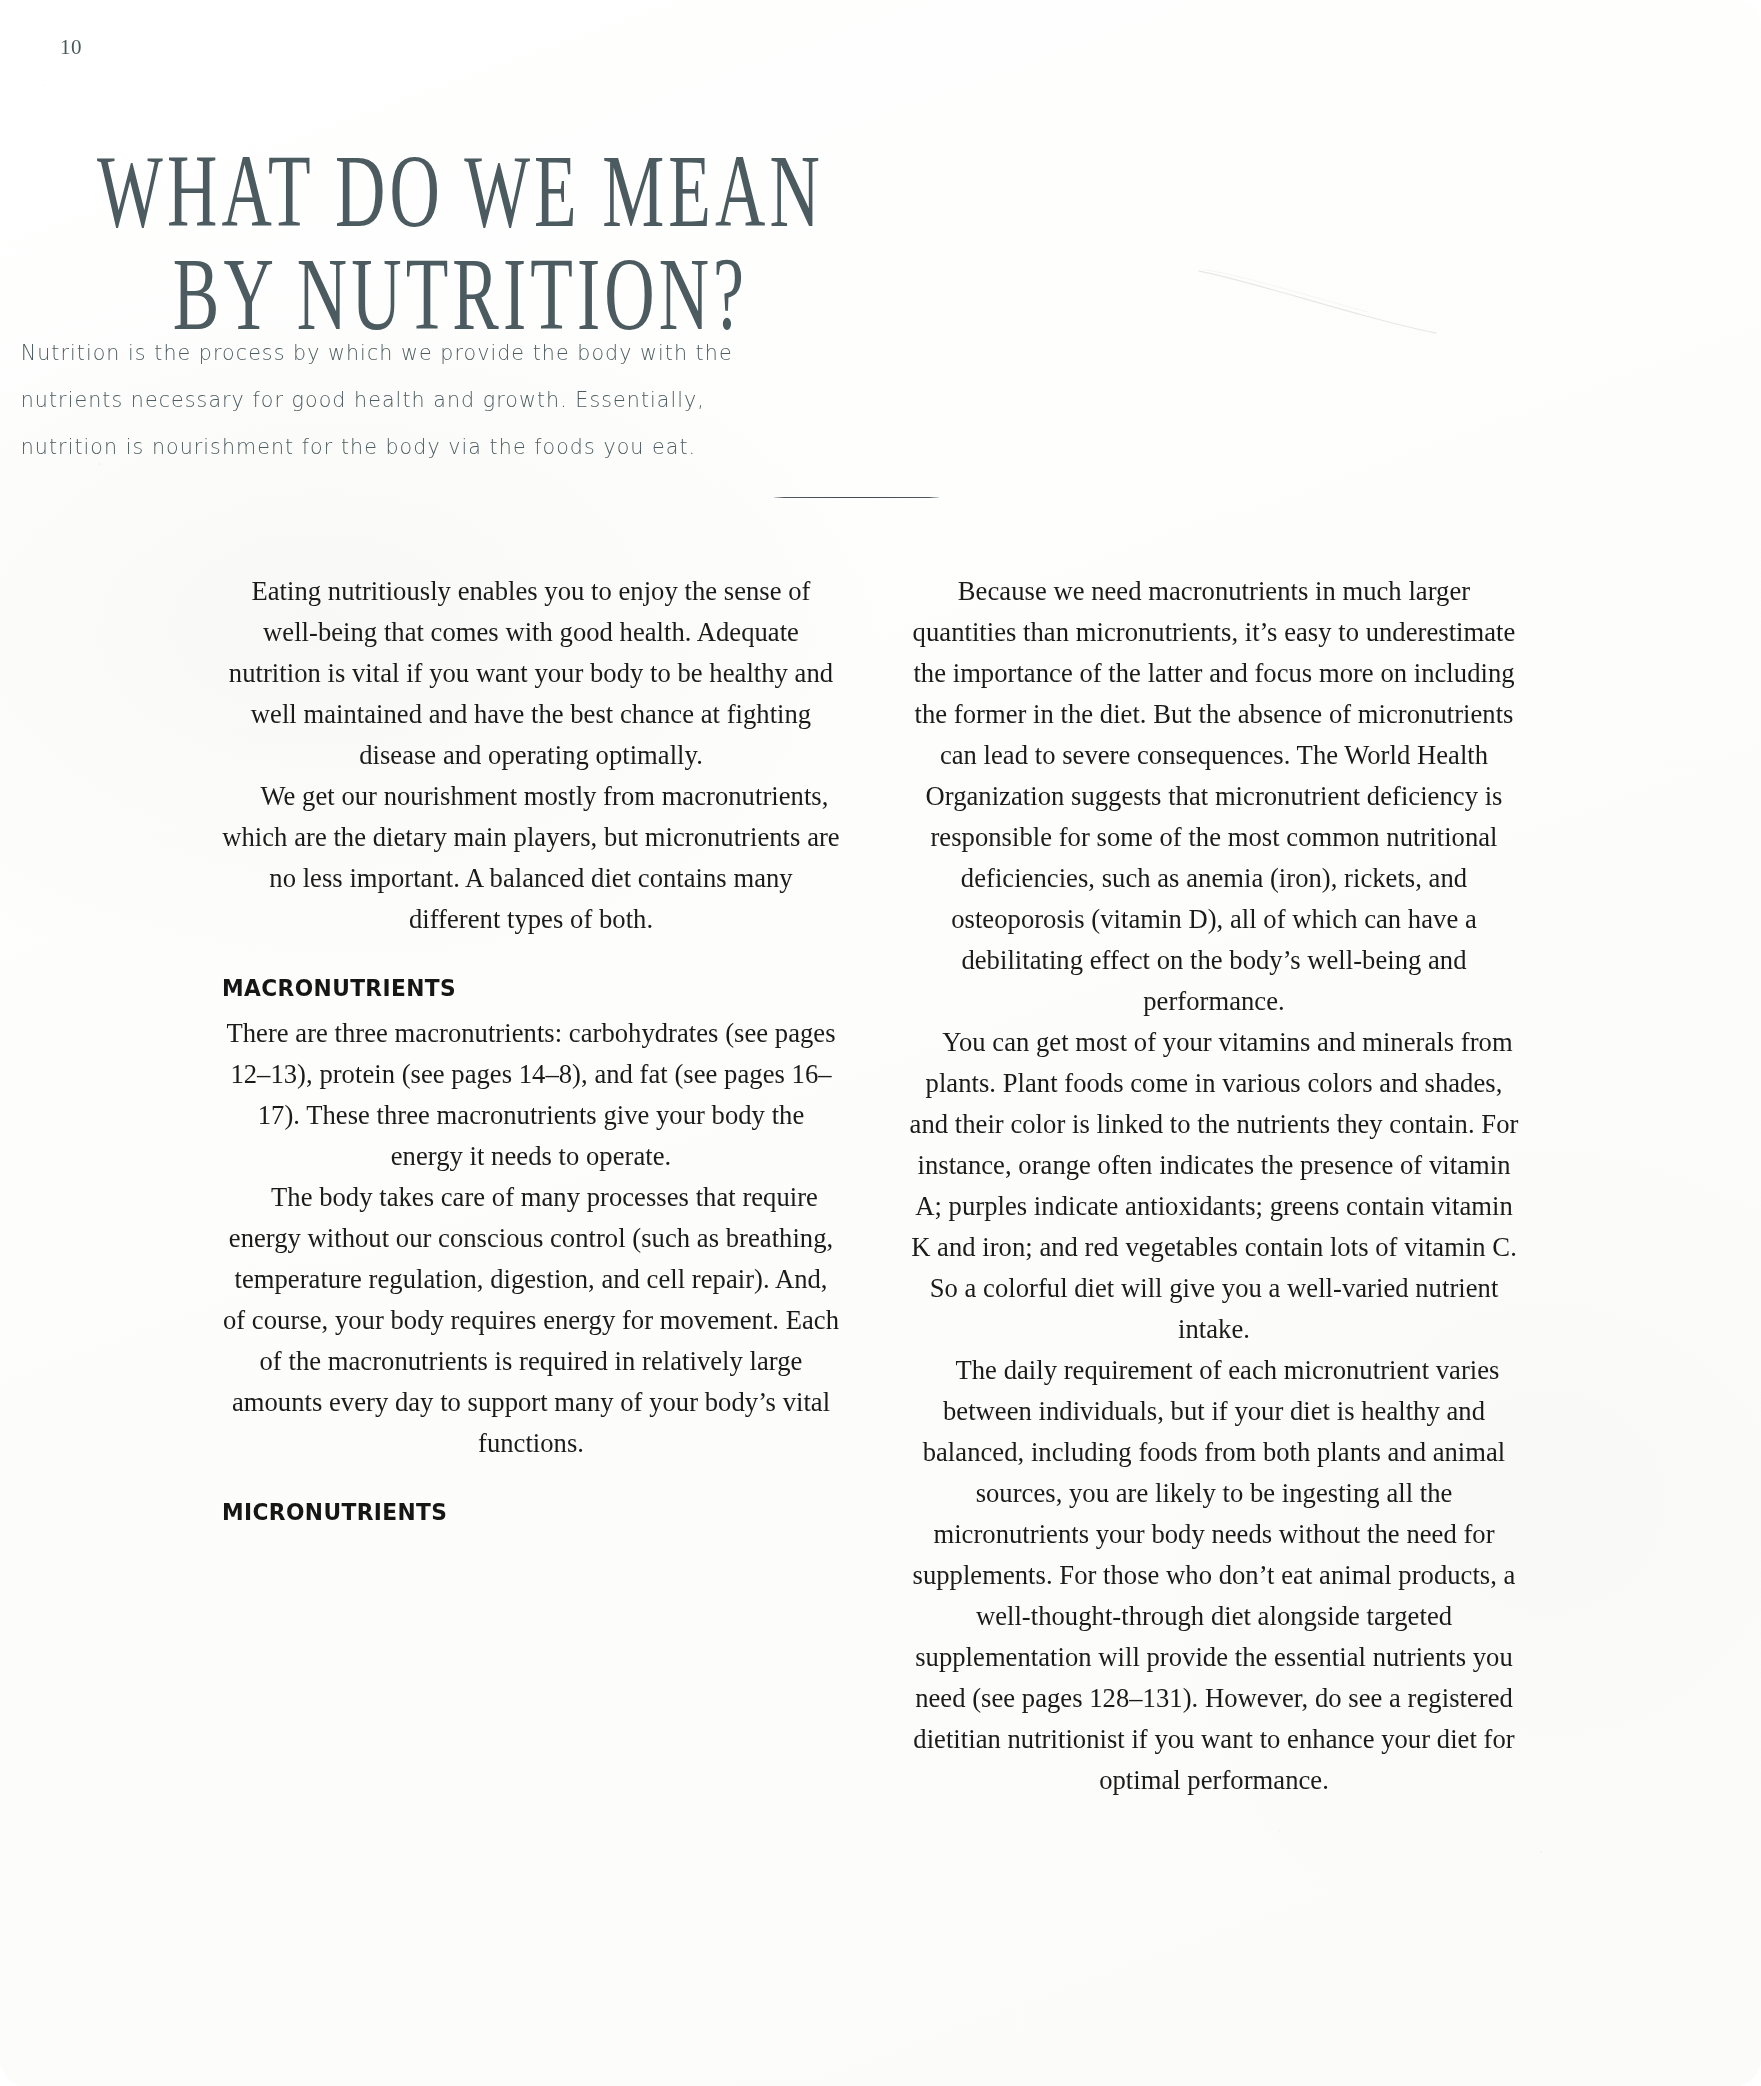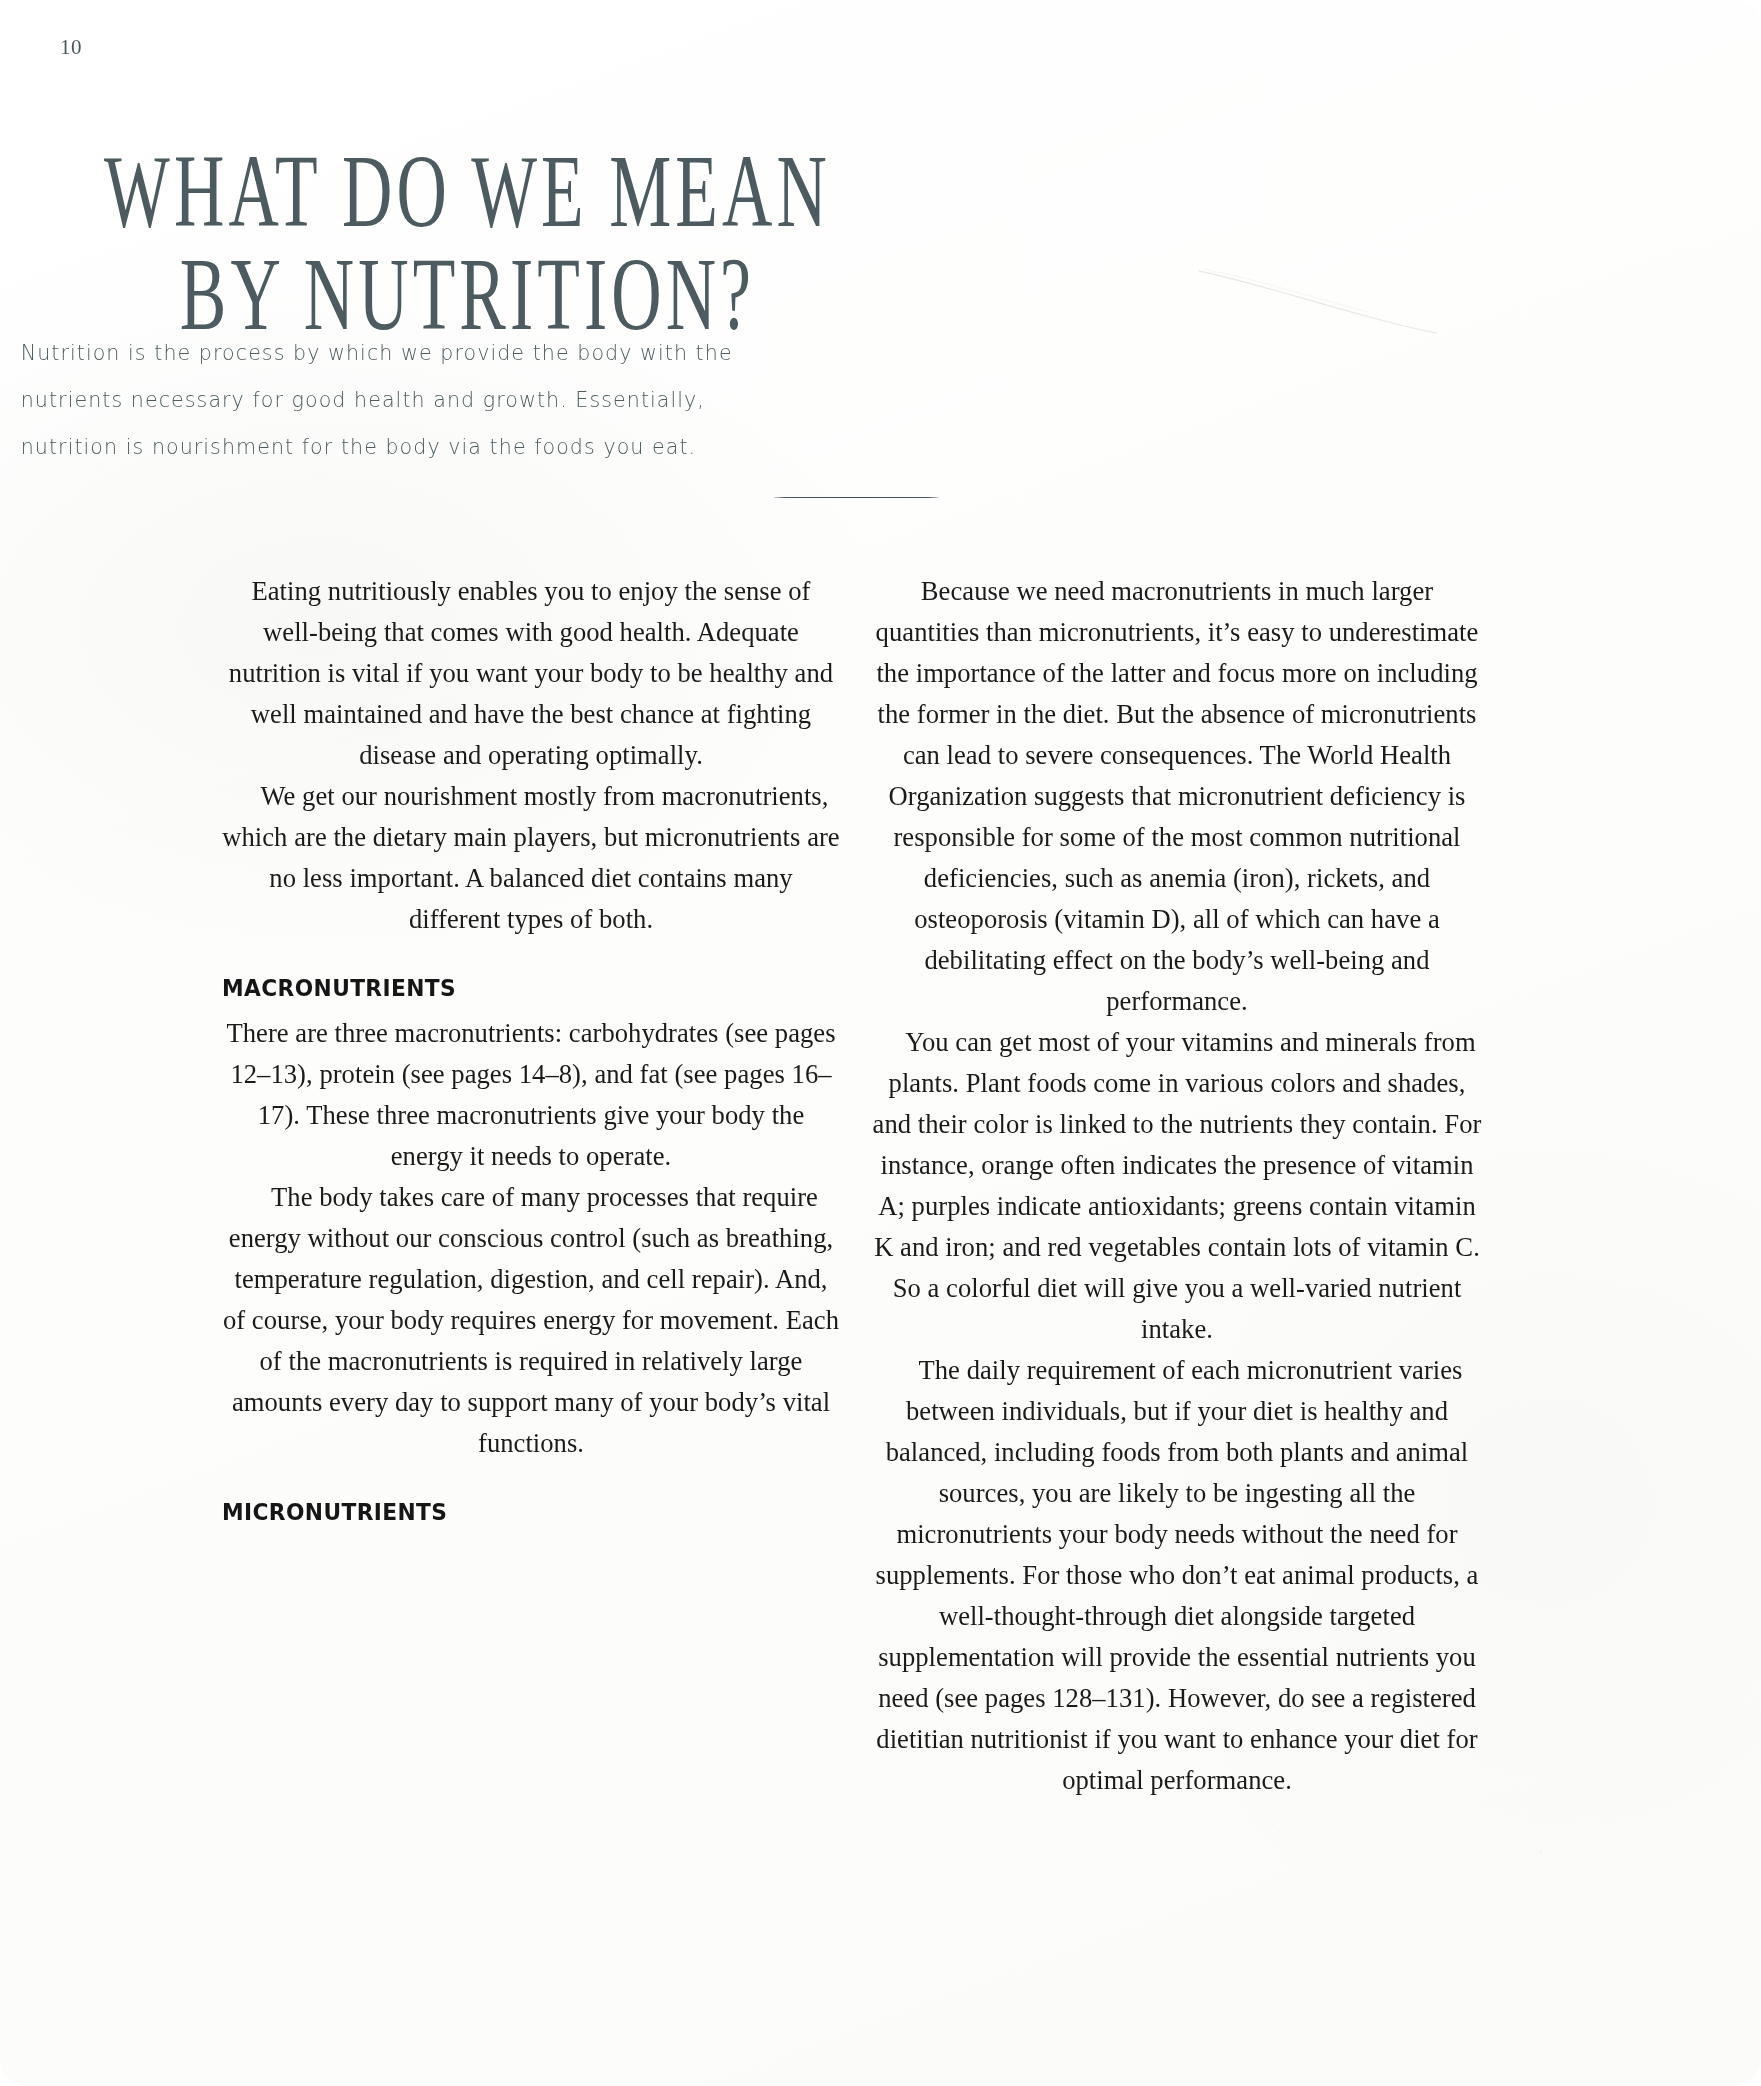--- a/index.html
+++ b/index.html
@@ -60,21 +60,20 @@
     color: #49585c;
     letter-spacing: 0.4px;
   }
 
   .title-block {
     position: absolute;
     left: 0;
     top: 139px;
     width: 921px;
     text-align: center;
-    padding-left: 7px;
   }
 
   .title-line {
     font-family: "Liberation Serif", serif;
     font-size: 85px;
     line-height: 85px;
     color: #4b5b60;
     letter-spacing: 5px;
     transform: scaleX(0.82) scaleY(1.22);
     transform-origin: center top;
@@ -121,21 +120,21 @@
     width: 1761px;
     height: 1218px;
   }
 
   .col {
     position: absolute;
     top: 0;
     width: 618px;
   }
   .col-left  { left: 222px; }
-  .col-right { left: 868px; }
+  .col-right { left: 905px; }
 
   .body-p {
     font-family: "Liberation Serif", serif;
     font-size: 26.6px;
     line-height: 41px;
     color: #1b1b1b;
     margin: 0;
     text-indent: 0;
     letter-spacing: 0.04px;
     text-align: center;

